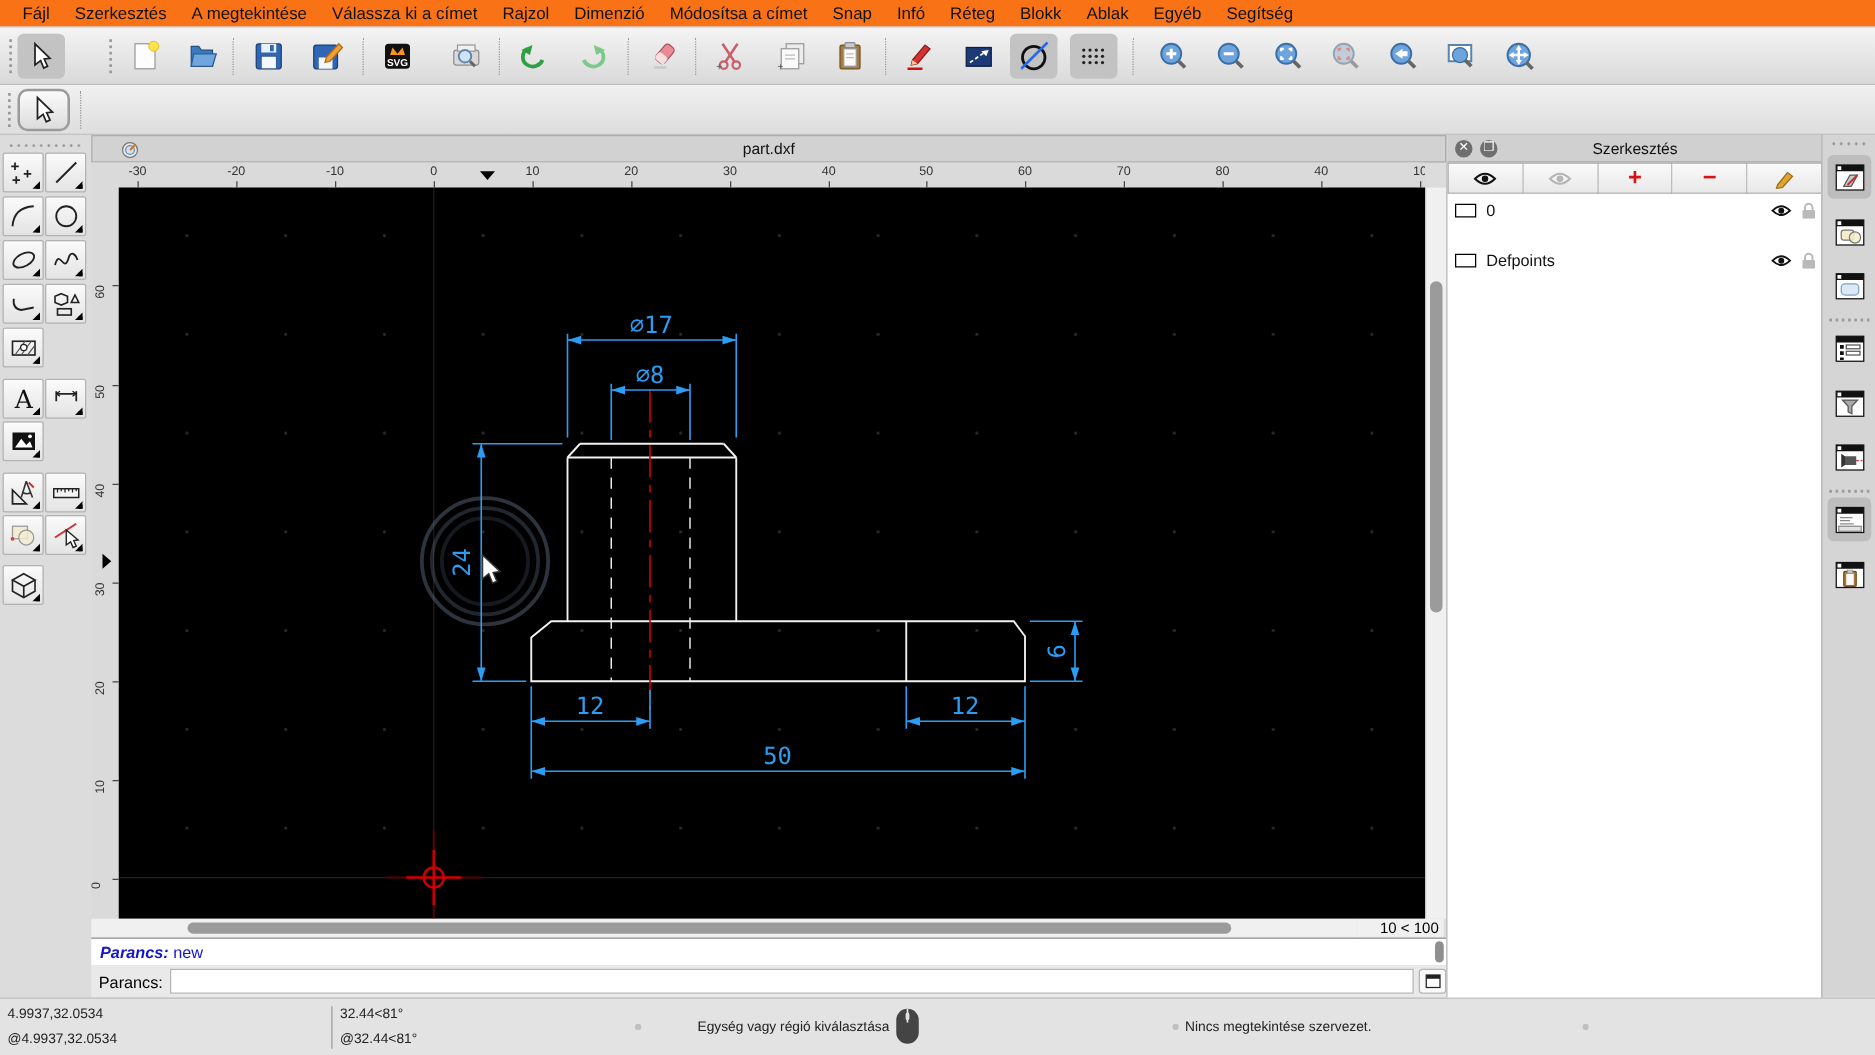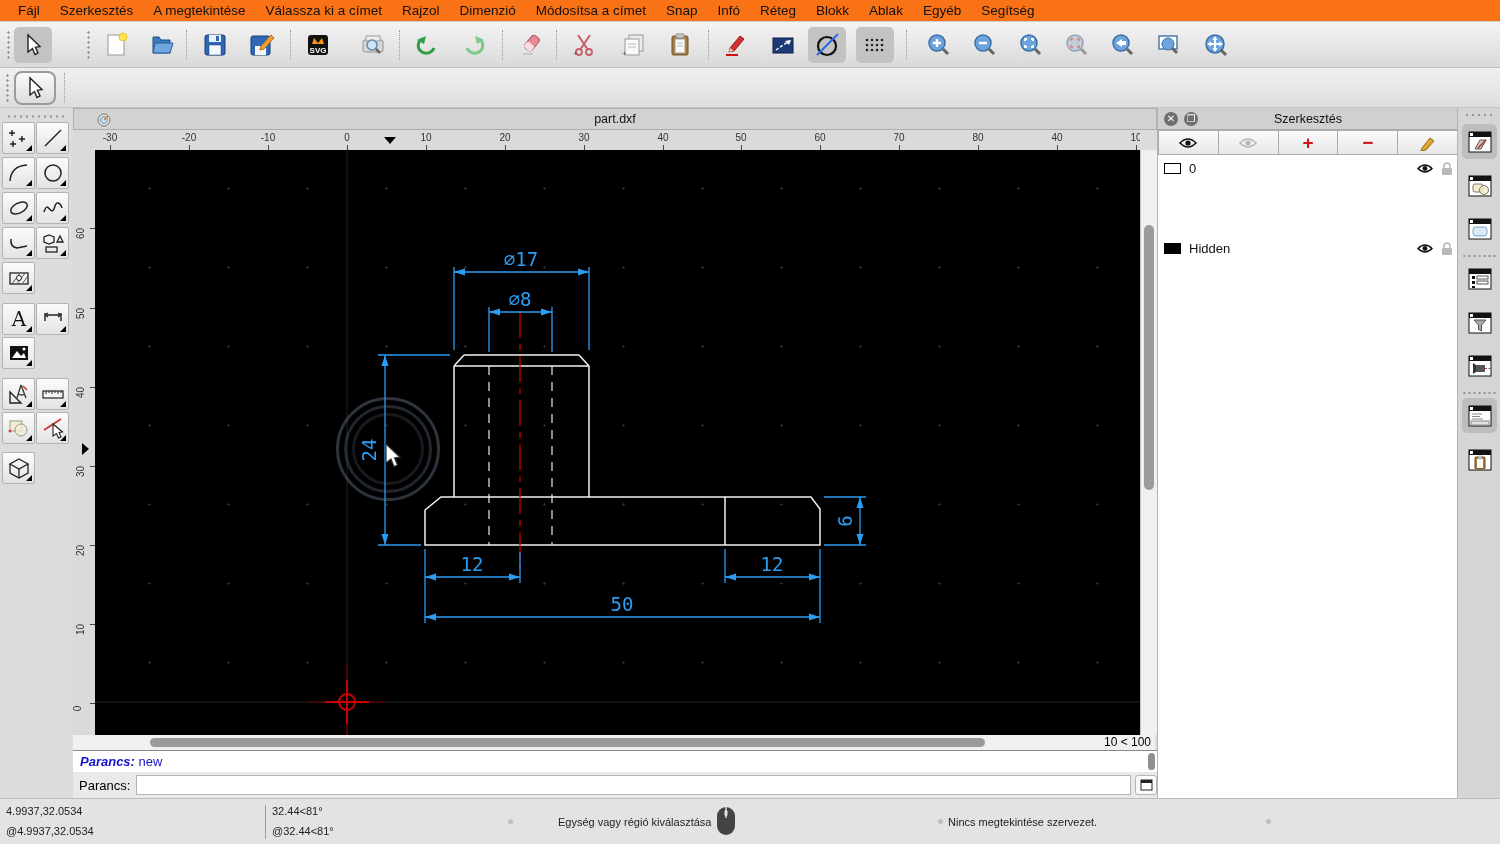--- a/index.html
+++ b/index.html
@@ -670,23 +670,23 @@
           <circle cx="9" cy="5.5" r="2.4" fill="#111"></circle>
         </svg>
       </span>
     <span class="ic">
         <svg width="12" height="13">
           <rect x="1" y="6" width="10" height="7" rx="1" fill="#b9b9b9"></rect>
           <path d="M3,6 V4 a3,3 0 0 1 6,0 V6" fill="none" stroke="#b9b9b9" stroke-width="1.6"></path>
         </svg>
       </span>
   </div>
-  <div class="lrow" style="top:130px">
-    <span class="swatch" style="background: rgb(0, 0, 0);"></span>
-    <span class="nm">Hidden</span>
+  <div class="lrow" style="top:90px">
+    <span class="swatch" style="background: rgb(255, 255, 255);"></span>
+    <span class="nm">Defpoints</span>
     <span class="ic"></span>
     <span class="ic">
         <svg width="18" height="11">
           <path d="M2,5.5 Q9,-1.5 16,5.5 Q9,12.5 2,5.5 Z" fill="none" stroke="#111" stroke-width="1.5"></path>
           <circle cx="9" cy="5.5" r="2.4" fill="#111"></circle>
         </svg>
       </span>
     <span class="ic">
         <svg width="12" height="13">
           <rect x="1" y="6" width="10" height="7" rx="1" fill="#b9b9b9"></rect>

